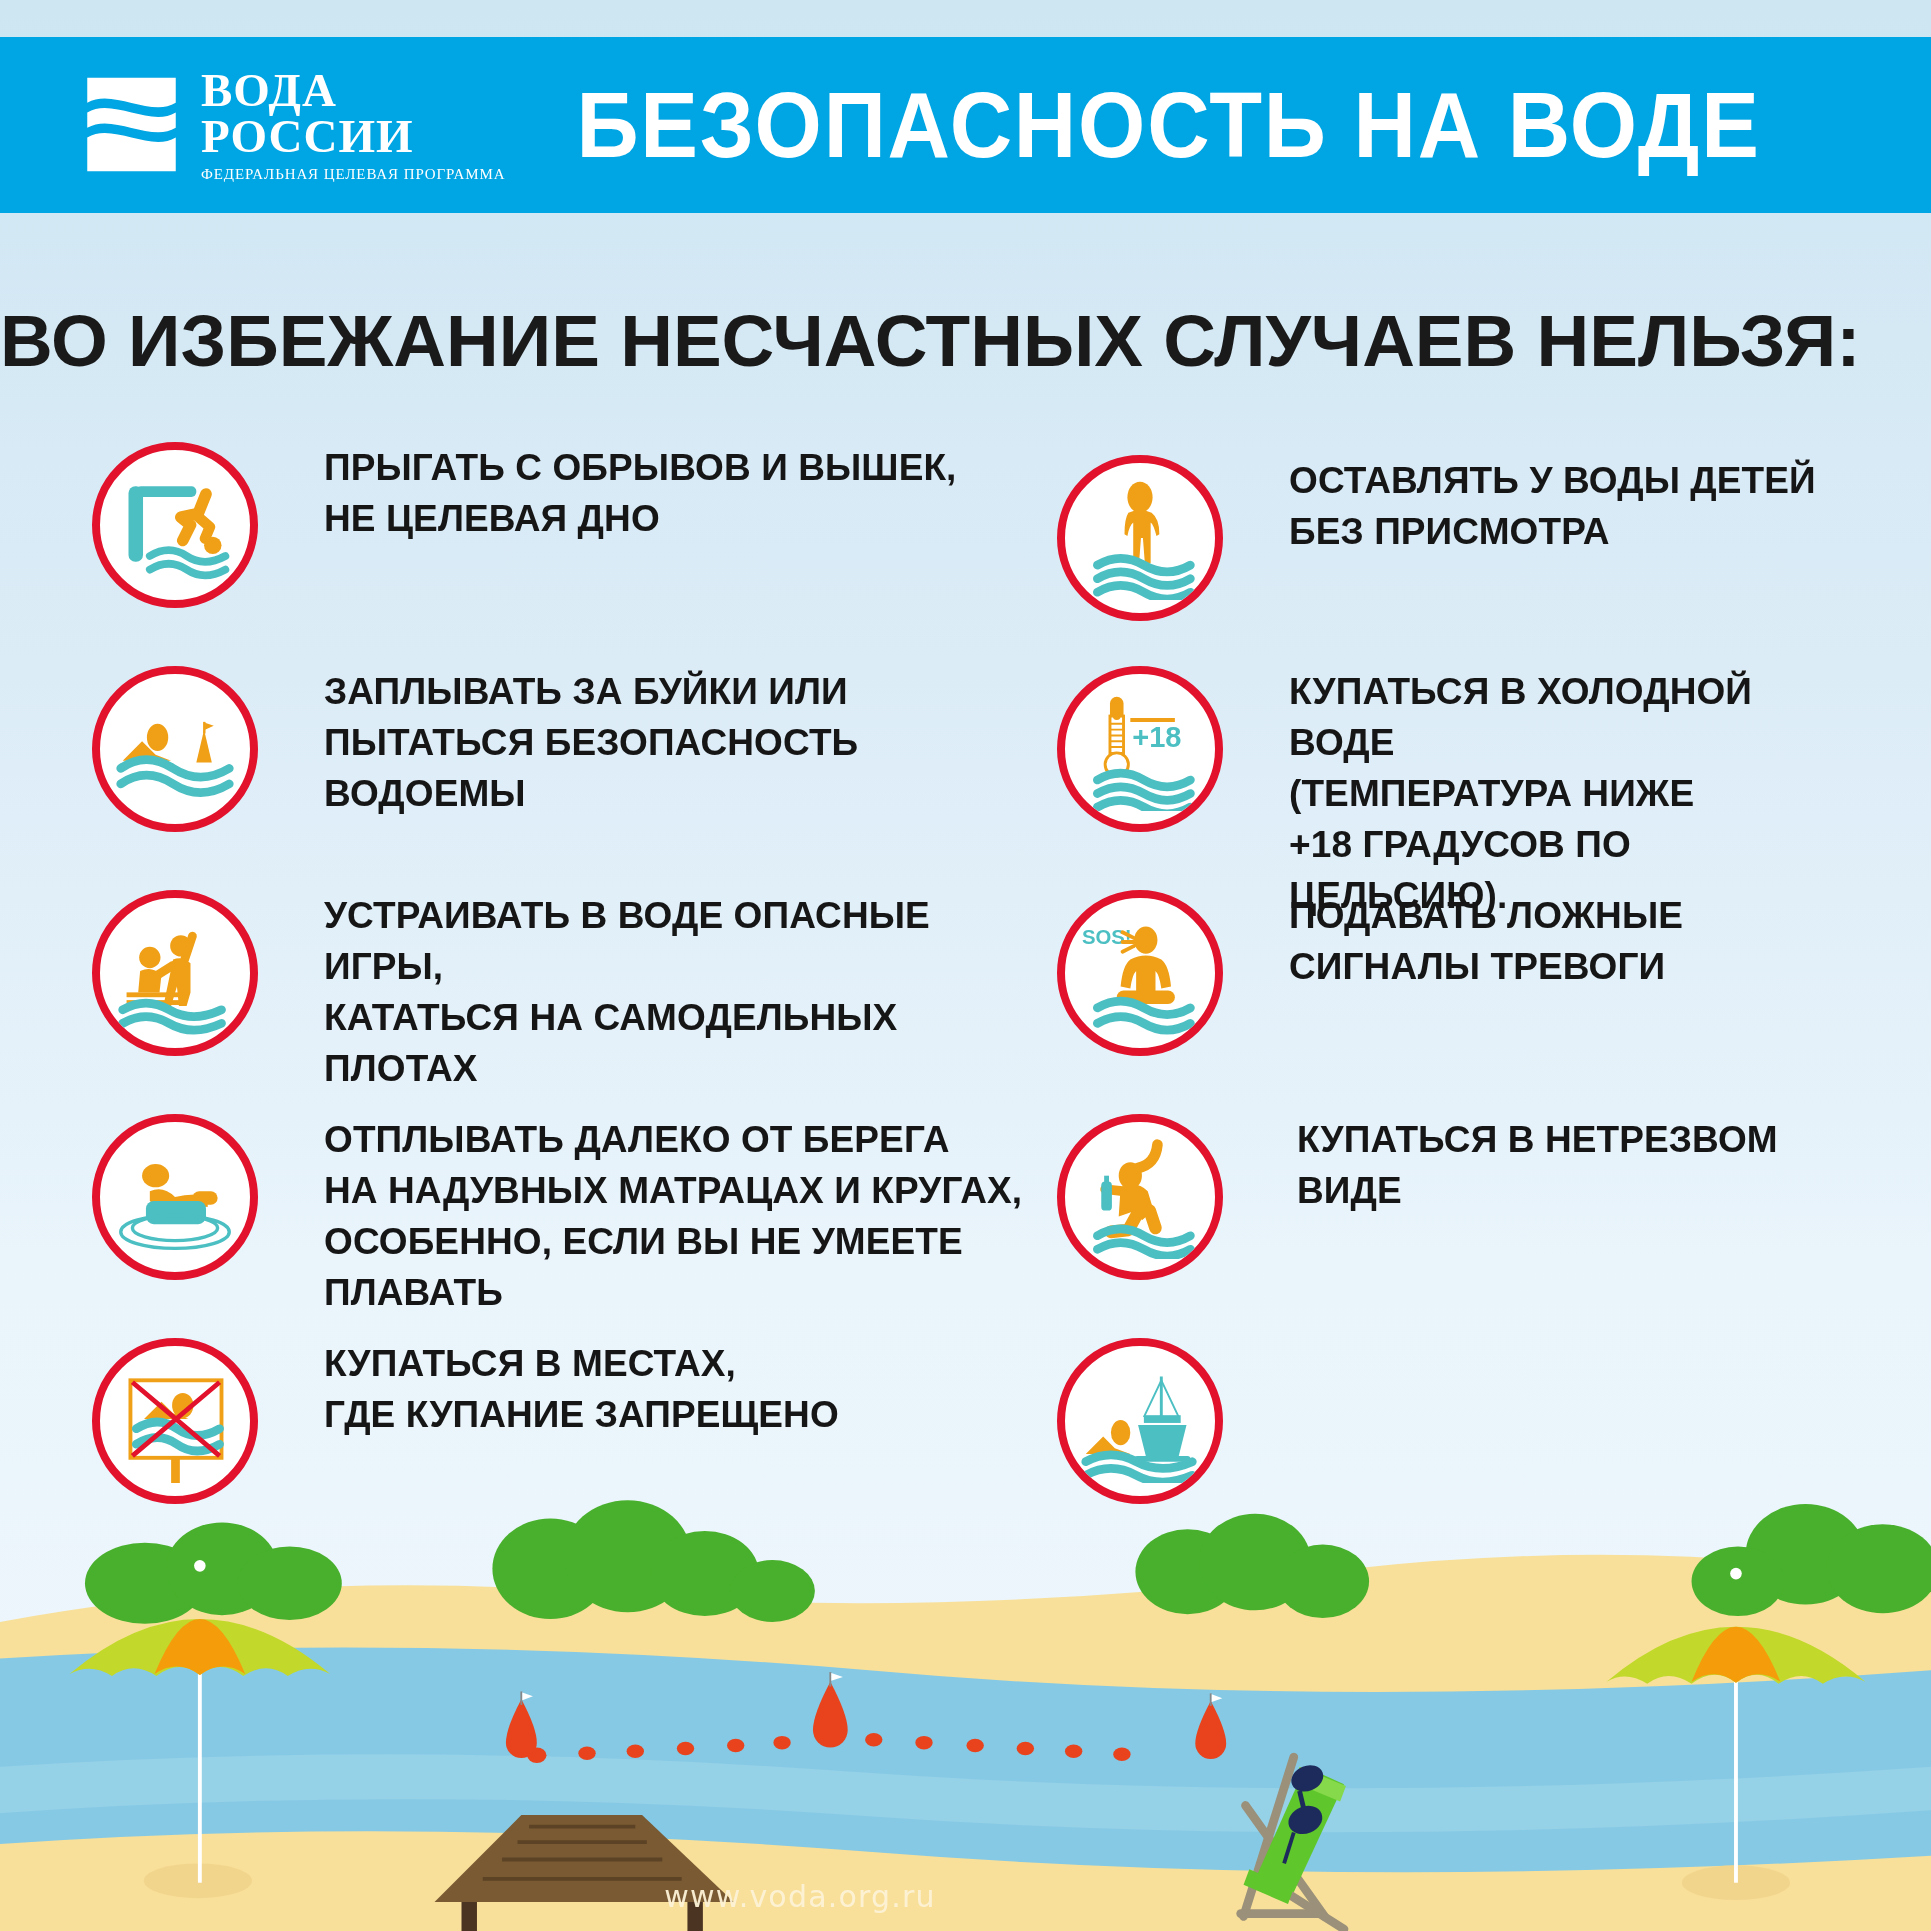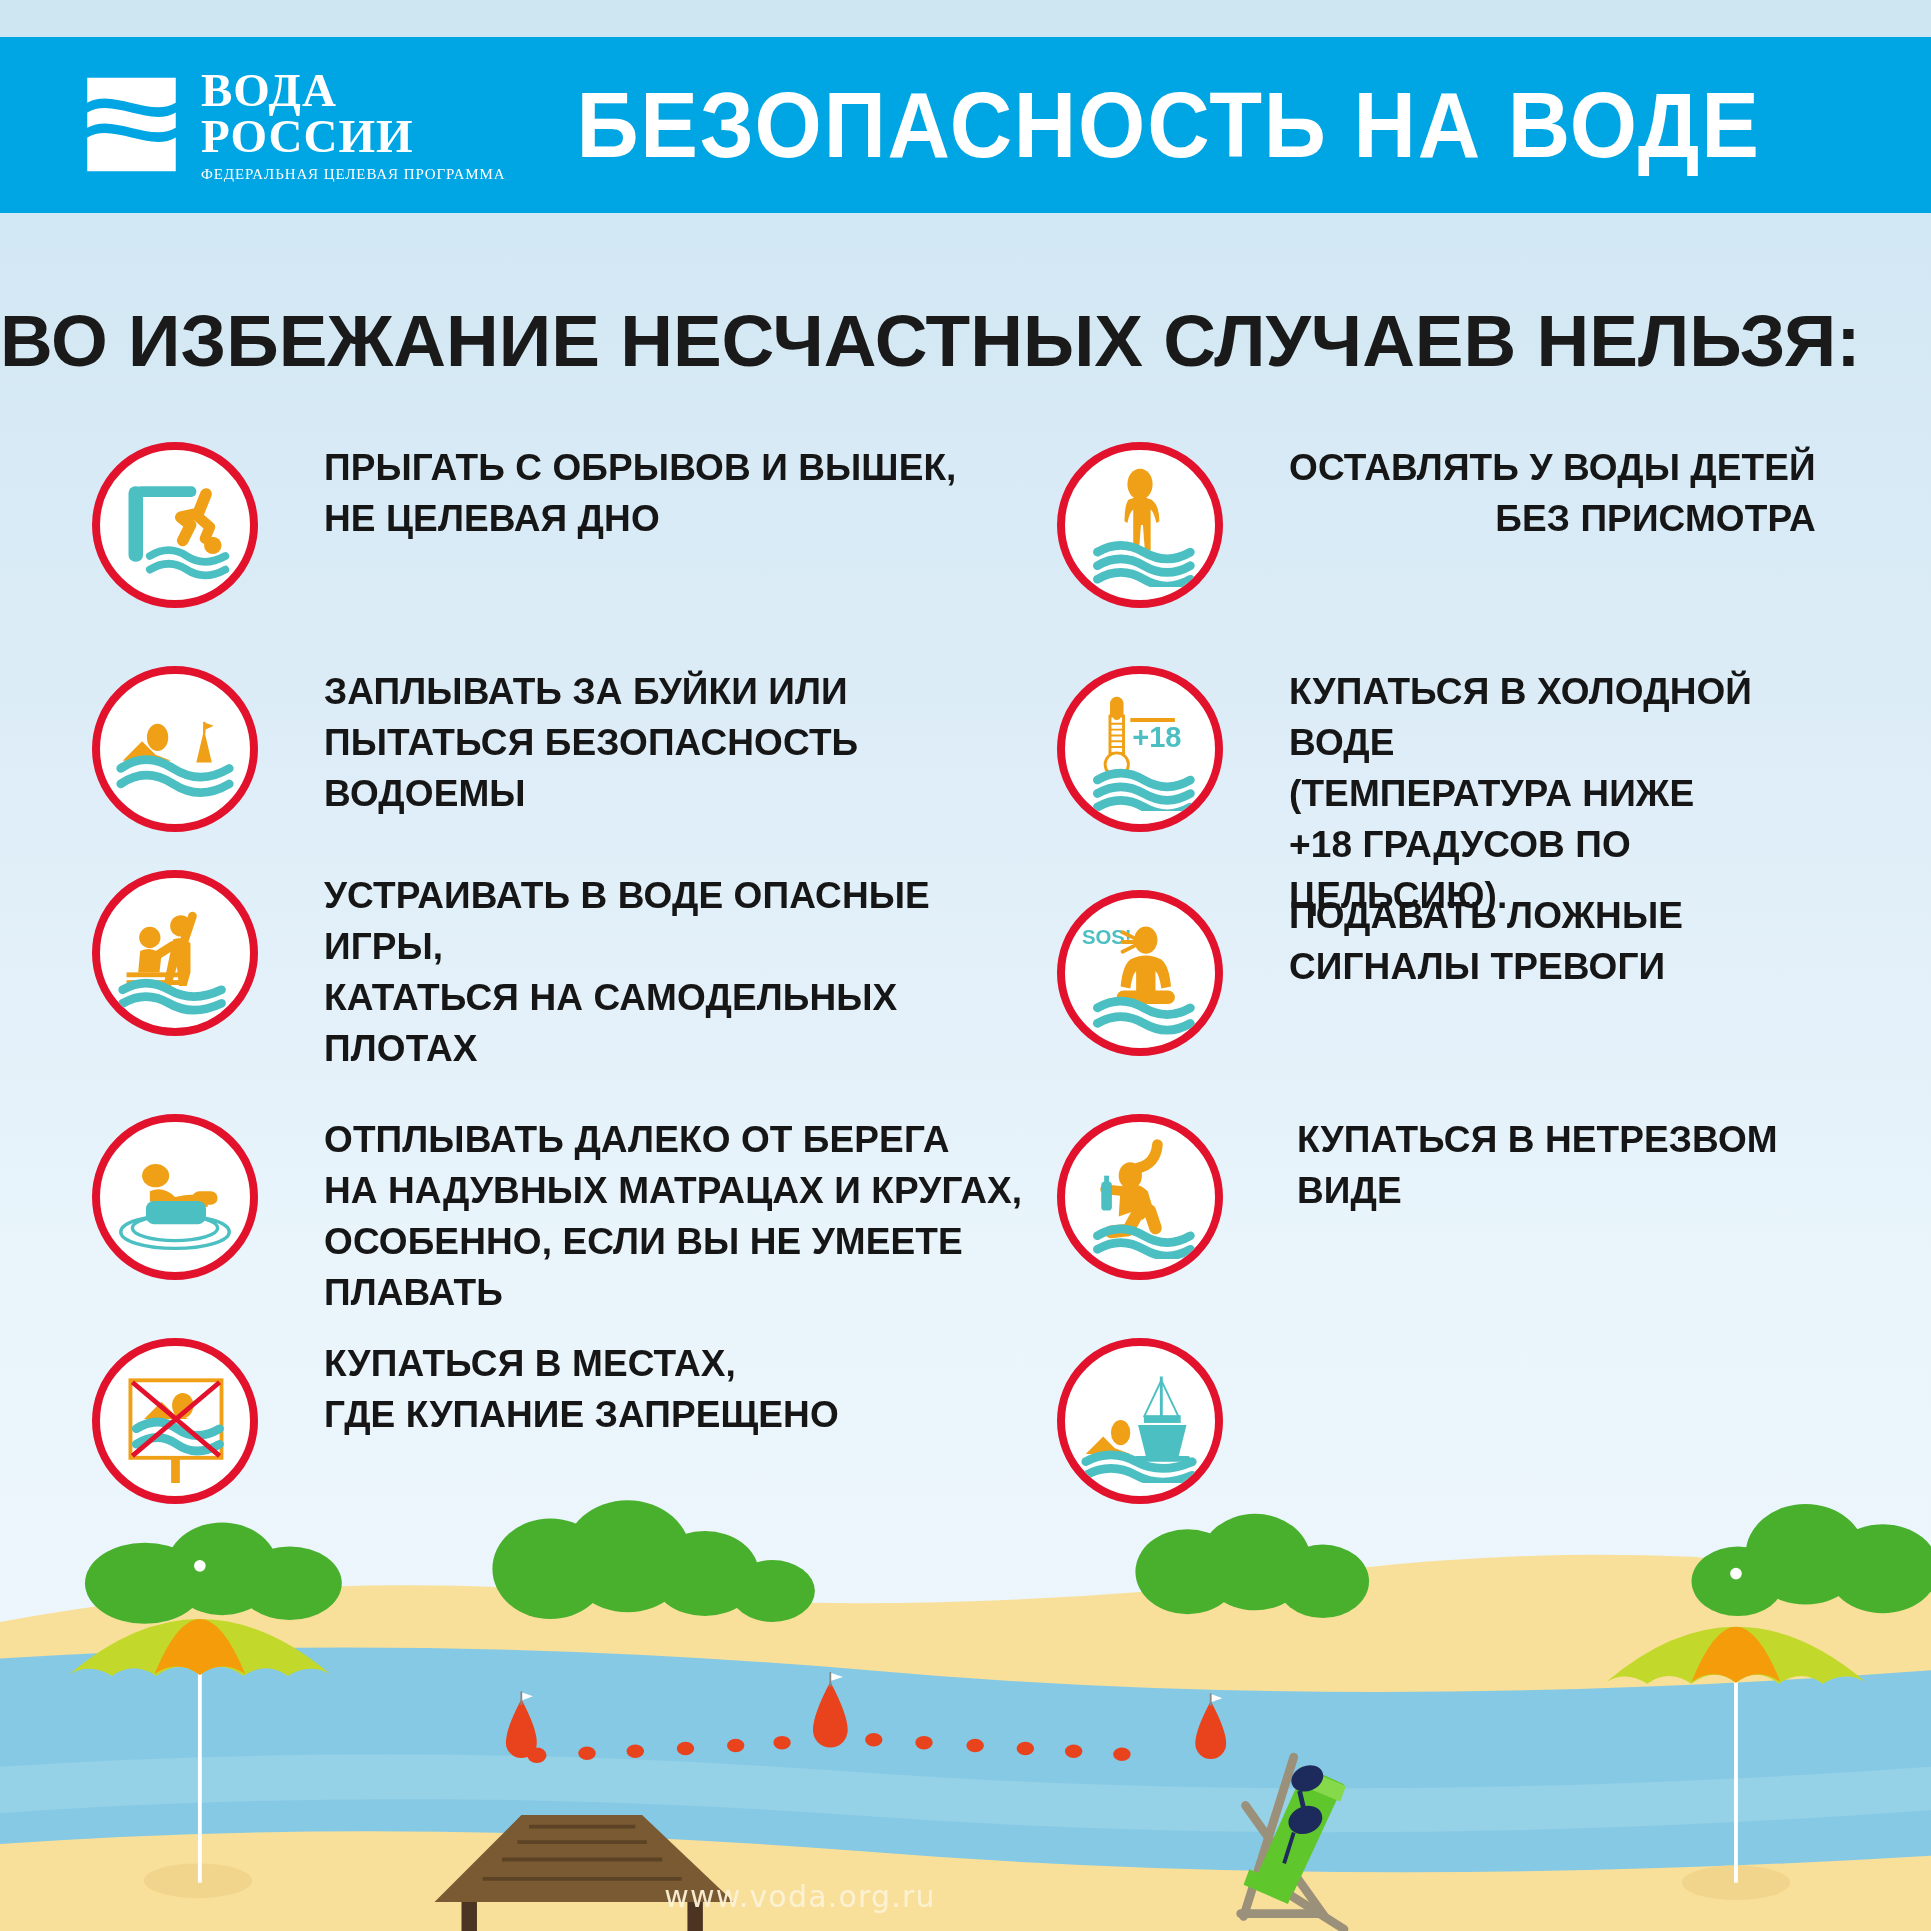--- a/index.html
+++ b/index.html
@@ -167,21 +167,21 @@
             <rect x="93" y="36" width="2.5" height="12" fill="#f0a017"></rect>
             <path d="M95 37 L104 40 L95 44 Z" fill="#f0a017"></path>
             <path d="M8 84 Q34 66 62 84 T120 84" stroke="#4cbfc3" stroke-width="9" fill="none" stroke-linecap="round"></path>
             <path d="M8 100 Q34 82 62 100 T120 100" stroke="#4cbfc3" stroke-width="9" fill="none" stroke-linecap="round"></path>
           </svg>
         </div>
         <div class="rule-text">ЗАПЛЫВАТЬ ЗА БУЙКИ ИЛИ
 ПЫТАТЬСЯ БЕЗОПАСНОСТЬ ВОДОЕМЫ</div>
       </div>
 
-      <div class="rule" style="left:92px; top:428px;">
+      <div class="rule" style="left:92px; top:448px;">
         <div class="badge">
           <svg viewBox="0 0 128 128">
             <circle cx="38" cy="48" r="11" fill="#f0a017"></circle>
             <path d="M28 62 q12 -6 22 4 l-2 18 h-22 z" fill="#f0a017"></path>
             <circle cx="70" cy="36" r="11" fill="#f0a017"></circle>
             <path d="M62 50 q10 -4 18 4 v30 l-4 14 h-8 l-2 -20 -6 20 h-8 z" fill="#f0a017"></path>
             <path d="M74 50 L82 26" stroke="#f0a017" stroke-width="9" fill="none" stroke-linecap="round"></path>
             <path d="M62 56 L46 66" stroke="#f0a017" stroke-width="9" fill="none" stroke-linecap="round"></path>
             <rect x="14" y="84" width="62" height="5" fill="#f0a017"></rect>
             <rect x="14" y="92" width="62" height="5" fill="#f0a017"></rect>
@@ -221,21 +221,21 @@
             <path d="M20 24 L110 100 M110 24 L20 100" stroke="#e2112c" stroke-width="5"></path>
           </svg>
         </div>
         <div class="rule-text">КУПАТЬСЯ В МЕСТАХ,
 ГДЕ КУПАНИЕ ЗАПРЕЩЕНО</div>
       </div>
     </div>
 
     <div class="col col-right">
 
-      <div class="rule" style="left:-92px; top:0px;text-align:right;">
+      <div class="rule" style="left:-92px; top:13px;">
         <div class="badge" style="margin-left:183px;">
           <svg viewBox="0 0 128 128">
             <ellipse cx="64" cy="22" rx="13" ry="16" fill="#f0a017"></ellipse>
             <path d="M52 38 q12 -6 24 0 q8 6 8 22 l-3 2 q-3 -12 -6 -14 l0 42 h-6 l-2 -26 h-2 l-2 26 h-6 l0 -42 q-4 3 -6 14 l-3 -2 q0 -16 4 -22 z" fill="#f0a017"></path>
             <path d="M20 92 Q44 78 68 92 T116 92" stroke="#4cbfc3" stroke-width="9" fill="none" stroke-linecap="round"></path>
             <path d="M20 106 Q44 92 68 106 T116 106" stroke="#4cbfc3" stroke-width="9" fill="none" stroke-linecap="round"></path>
             <path d="M20 120 Q44 106 68 120 T116 120" stroke="#4cbfc3" stroke-width="9" fill="none" stroke-linecap="round"></path>
           </svg>
         </div>
         <div class="rule-text">ОСТАВЛЯТЬ У ВОДЫ ДЕТЕЙ

